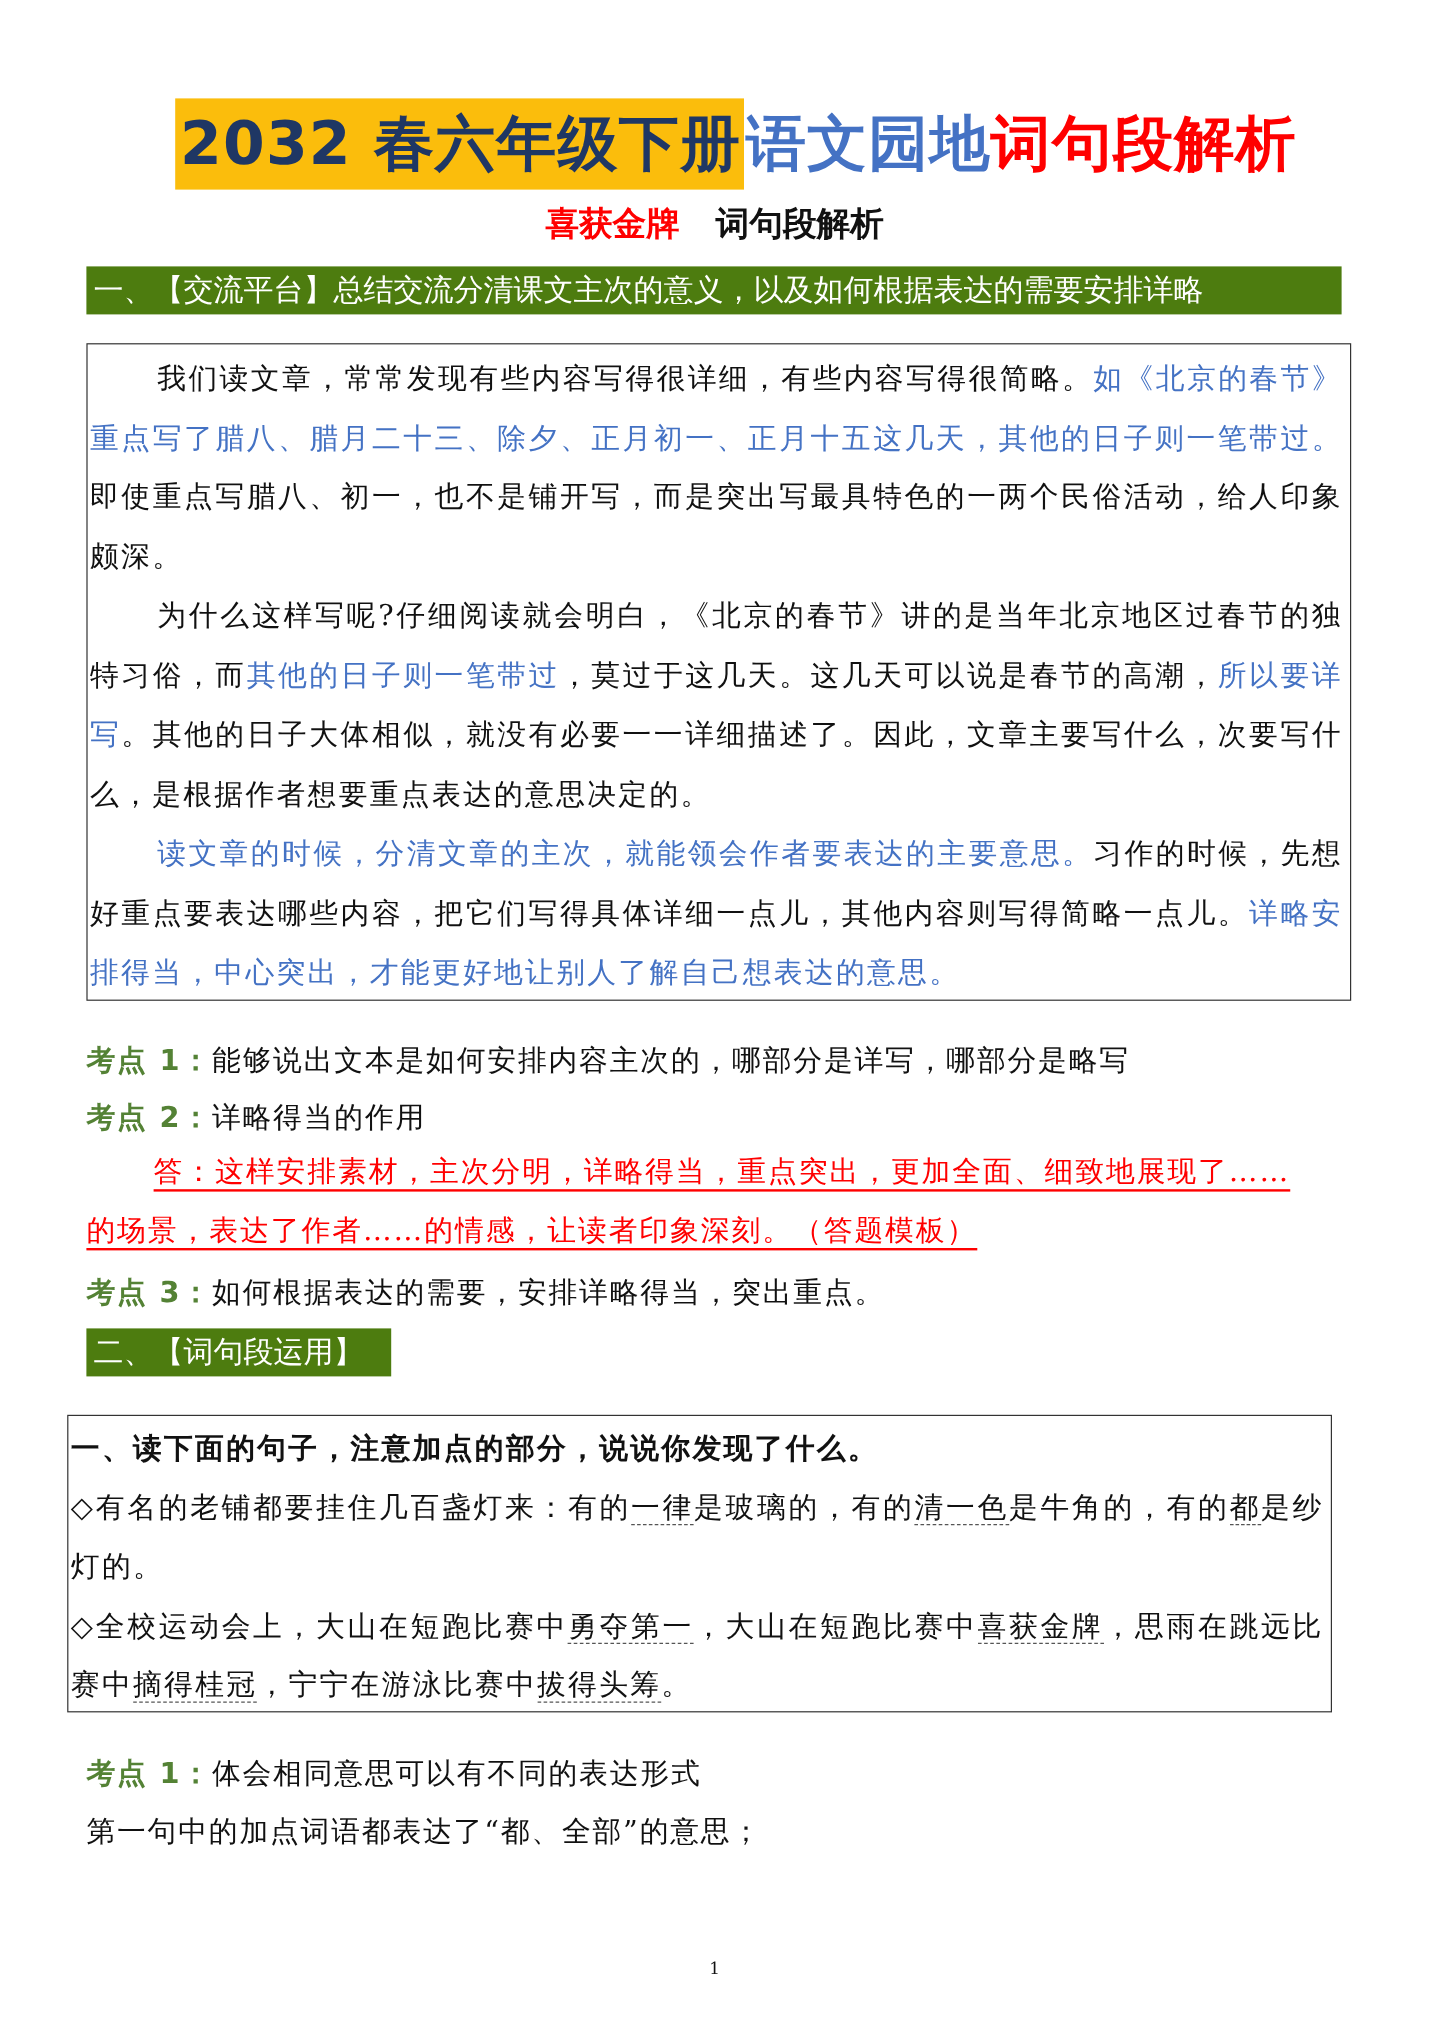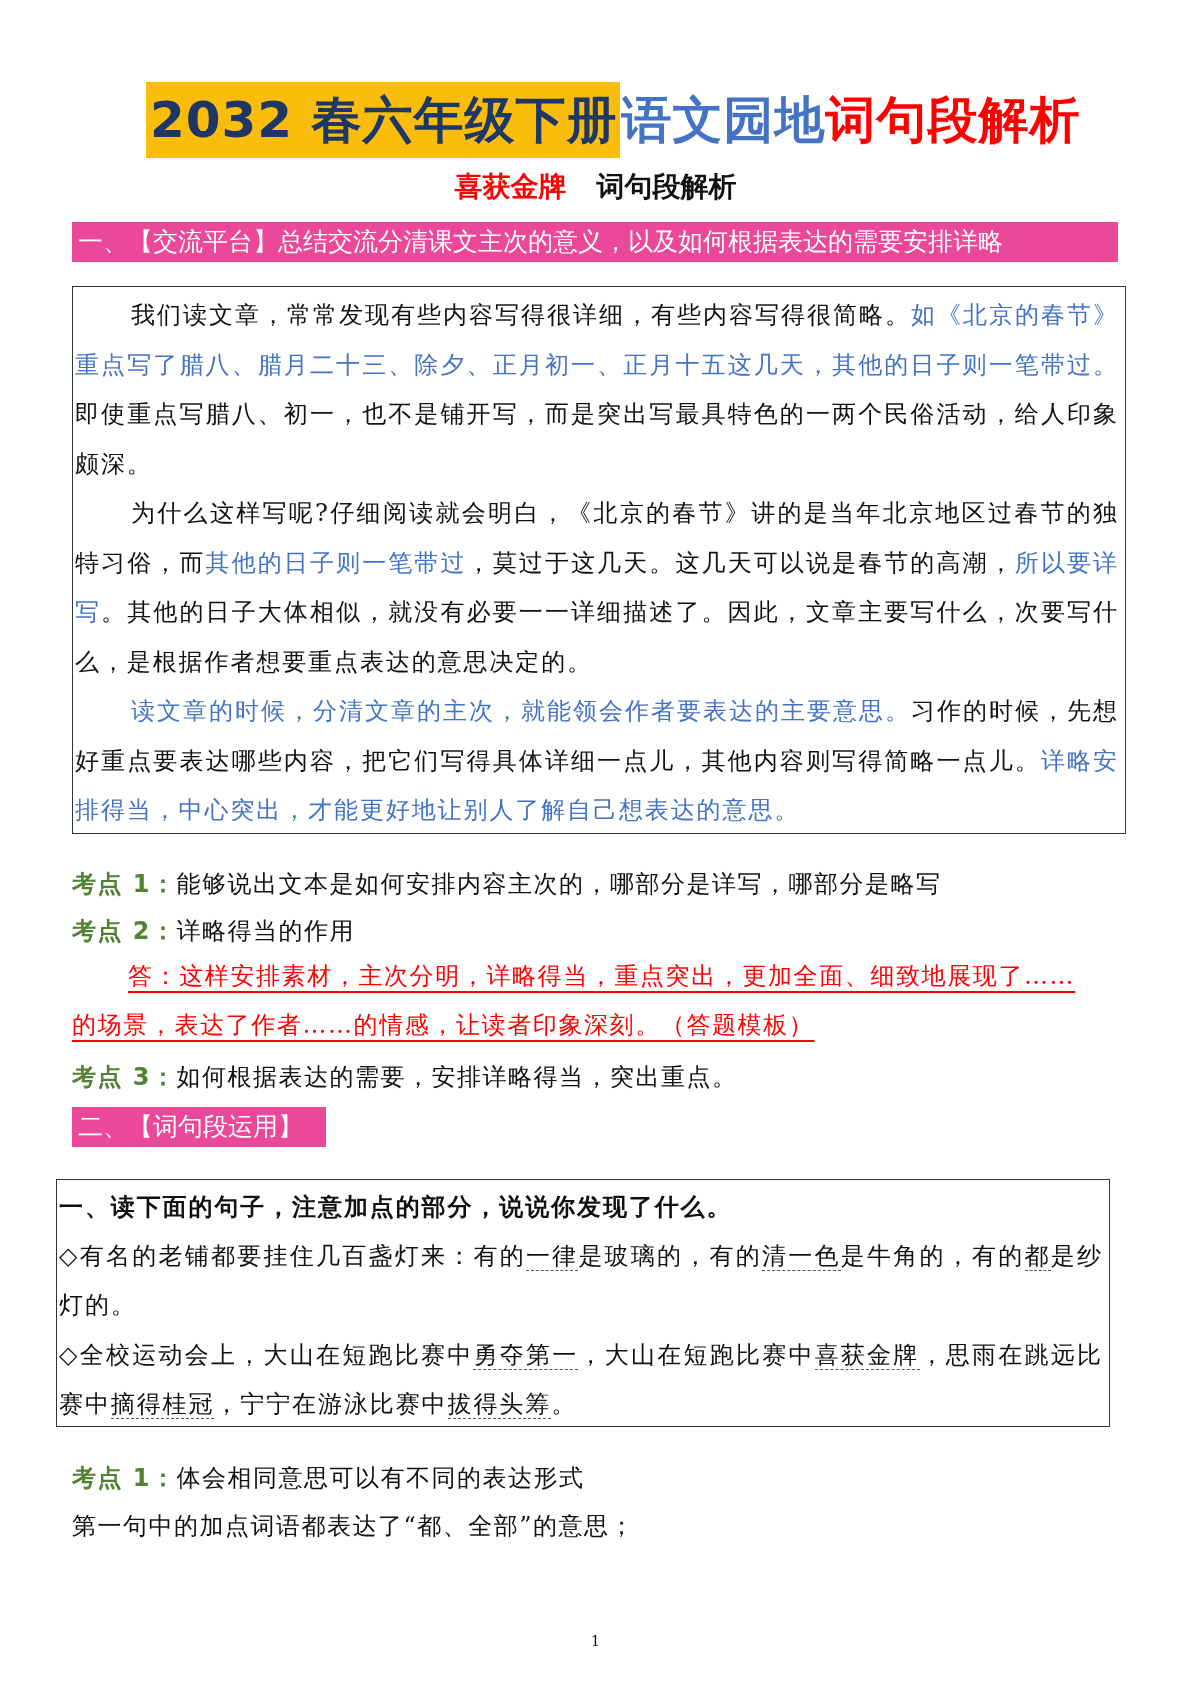--- a/index.html
+++ b/index.html
@@ -8,21 +8,21 @@
   .abs { position: absolute; }
   .main-title { left: 146px; top: 82px; height: 76px; display: flex; align-items: center;
     font-family: "DejaVu Sans", "Liberation Sans", sans-serif; font-weight: bold; font-size: 50px; white-space: nowrap; letter-spacing: 1px; }
   .mt-yellow { background: #fbbd0c; color: #1f3764; padding: 0 2px 0 4px; height: 76px; line-height: 76px; display: inline-block; }
   .mt-blue { color: #4472c4; padding-left: 2px; }
   .mt-red { color: #ff0000; }
   .sub-title { top: 168px; left: 0; width: 1191px; text-align: center; font-family: "DejaVu Sans", "Liberation Sans", sans-serif;
     font-weight: bold; font-size: 28px; white-space: nowrap; }
   .sub-red { color: #ff0000; }
   .sub-black { color: #111; margin-left: 30px; }
-  .section-bar { background: #ec4899; color: #ffffff; font-size: 25px; height: 40px; line-height: 40px;
+  .section-bar { background: #4d7c0f; color: #ffffff; font-size: 25px; height: 40px; line-height: 40px;
     padding-left: 6px; white-space: nowrap; overflow: hidden; }
   .bar1 { left: 72px; top: 222px; width: 1040px; }
   .bar2 { left: 72px; top: 1107px; width: 248px; }
   .box { border: 1.5px solid #333; box-sizing: border-box; margin-top: 16px; }
   .box1 { left: 72px; top: 270px; width: 1054px; height: 548px; padding: 4px 6px 0 2px; }
   .box2 { left: 56px; top: 1163px; width: 1054px; height: 248px; padding: 0 6px 0 2px; }
   .para { font-size: 24px; line-height: 49.5px; margin: 0; text-align: justify; letter-spacing: 1.9px; }
   .indent { text-indent: 56px; }
   .blue { color: #4472c4; }
   .green { color: #548235; font-weight: bold; font-family: "DejaVu Sans", "Liberation Sans", sans-serif; }

